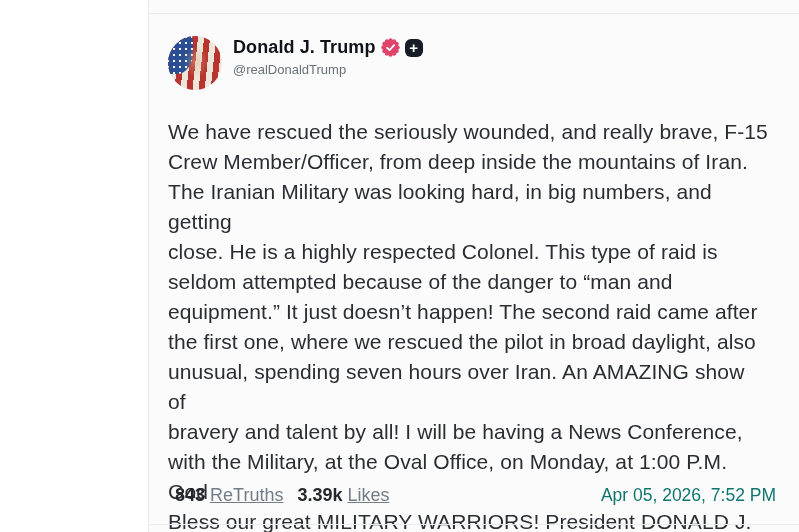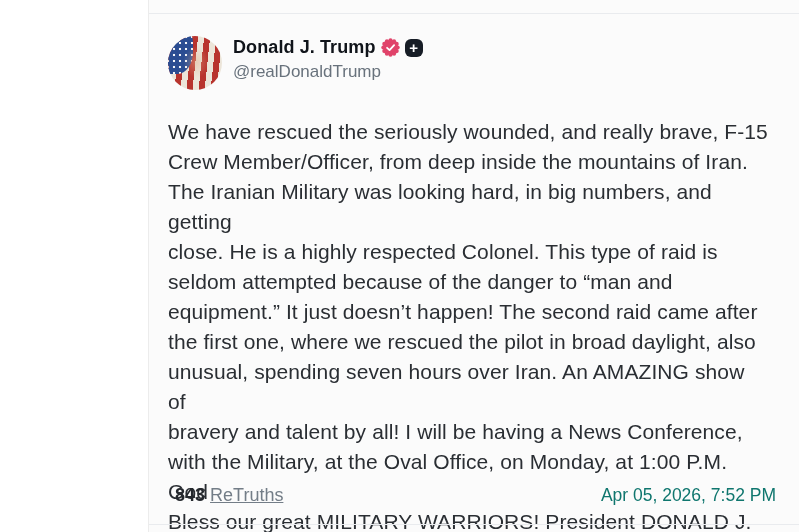--- a/index.html
+++ b/index.html
@@ -48,21 +48,21 @@
   .name-row { display:flex; align-items:center; gap:5px; }
   .display-name { font-size:18px; font-weight:bold; color:#10141a; letter-spacing:.1px; cursor:pointer; }
   .seal { width:19px; height:19px; flex:none; }
   .plus-badge {
     width:18px; height:18px; flex:none;
     background:#171d26; border-radius:6px;
     color:#ffffff; font-size:15px; font-weight:bold;
     display:flex; align-items:center; justify-content:center;
     line-height:1; padding-bottom:1px; box-sizing:border-box;
   }
-  .handle { font-size:17px; color:#68727c; margin-top:4px; cursor:pointer; }
+  .handle { font-size:13px; color:#68727c; margin-top:4px; cursor:pointer; }
 
   .body-text {
     position:absolute; top:117px; left:19px; width:600px;
     font-size:21px; line-height:30px; color:#2a2e33;
     white-space:pre-line; letter-spacing:.1px;
   }
 
   .footer {
     position:absolute; top:485px; left:26px; right:27px;
     display:flex; justify-content:space-between; align-items:center;
@@ -121,18 +121,22 @@
 with the Military, at the Oval Office, on Monday, at 1:00 P.M. God
 Bless our great MILITARY WARRIORS! President DONALD J.
 TRUMP</div>
 
   <div class="footer">
     <div class="stats">
       <span class="stat">
         <span class="value">843</span>
         <span class="label">ReTruths</span>
       </span>
+      <span class="stat">
+        <span class="value">3.39k</span>
+        <span class="label">Likes</span>
+      </span>
     </div>
     <span class="timestamp">Apr 05, 2026, 7:52 PM</span>
   </div>
 
   <div class="divider bottom"></div>
 </div>
 
 </body></html>

